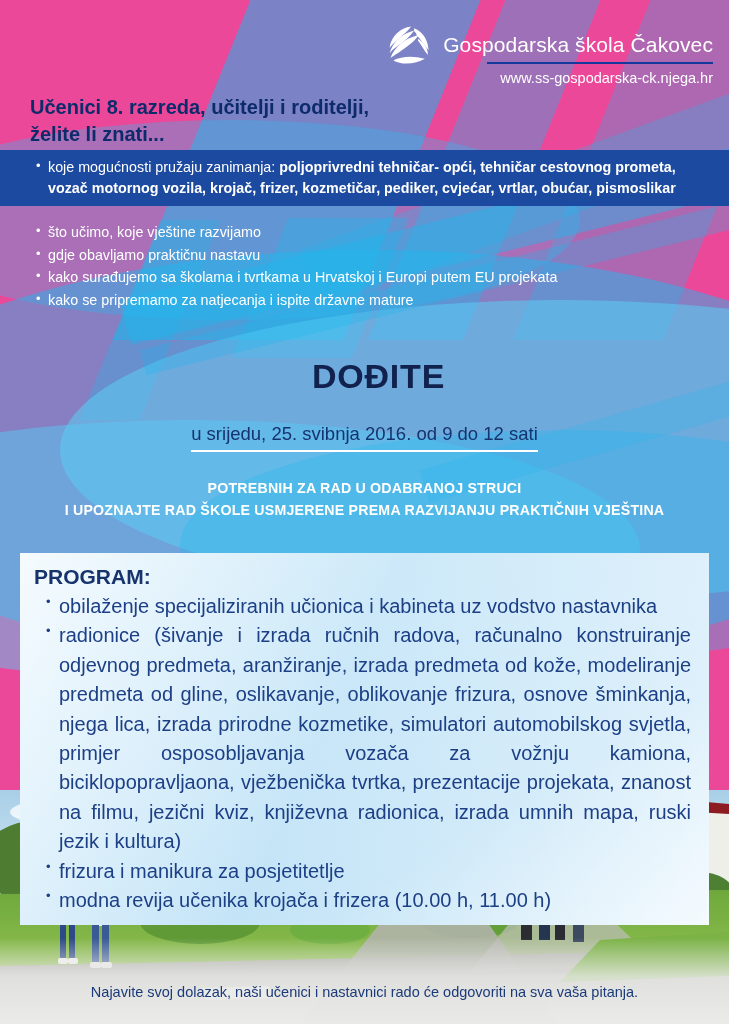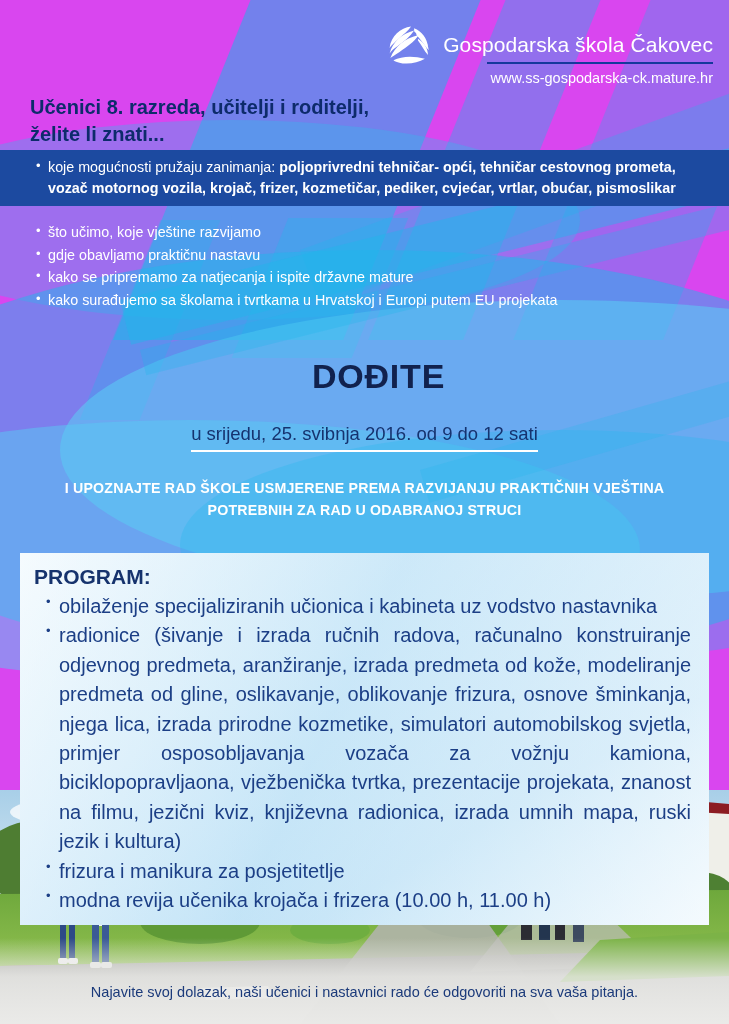--- a/index.html
+++ b/index.html
@@ -10,21 +10,21 @@
     font-family: "Liberation Sans", sans-serif;
     background: #3fc1f0;
     overflow: hidden;
   }
 
   #poster {
     position: relative;
     width: 729px;
     height: 1024px;
     overflow: hidden;
-    background: #d946ef;
+    background: #ec4899;
   }
 
   
   .bg-layer { position: absolute; inset: 0; overflow: hidden; }
   .band {
     position: absolute;
     background: #1fb3ea;
     opacity: .55;
   }
   .b1 { width: 230px; height: 430px; left: 200px; top: -90px; transform: skewX(-22deg); }
@@ -291,51 +291,51 @@
           <path d="M41 14 C51 19 56 27 57 37 C51 30 46 22 41 17 Z"></path>
           <path d="M43 22 C52 28 56 35 56 43 C51 37 47 29 43 24 Z"></path>
           <path d="M11 50 C22 44 38 44 52 48 C44 53 33 55 23 54 C17 53 13 52 11 50 Z"></path>
         </g>
       </svg>
     </span>
     <span class="logo-text">Gospodarska škola Čakovec</span>
   </div>
 
   <div class="url-wrap">
-    <span class="url-text">www.ss-gospodarska-ck.mature.hr</span>
+    <span class="url-text">www.ss-gospodarska-ck.njega.hr</span>
   </div>
 
   <div class="headline">
     <div>Učenici 8. razreda, učitelji i roditelji,</div>
     <div>želite li znati...</div>
   </div>
 
   <div class="navy-band">
     <div class="bullet-line">
       <span>koje mogućnosti pružaju zanimanja: </span><b>poljoprivredni tehničar- opći, tehničar cestovnog prometa, vozač motornog vozila, krojač, frizer, kozmetičar, pediker, cvjećar, vrtlar, obućar, pismoslikar</b>
     </div>
   </div>
 
   <ul class="light-bullets">
     <li>što učimo, koje vještine razvijamo</li>
     <li>gdje obavljamo praktičnu nastavu</li>
+    <li>kako surađujemo sa školama i tvrtkama  u Hrvatskoj i Europi putem EU projekata</li>
     <li>kako se pripremamo za natjecanja i ispite državne mature</li>
-    <li>kako surađujemo sa školama i tvrtkama  u Hrvatskoj i Europi putem EU projekata</li>
   </ul>
 
   <div class="cta">
     <div class="cta-title">DOĐITE</div>
     <div>
       <div class="cta-date-wrap">
         <div class="cta-date">u srijedu, 25. svibnja 2016. od 9 do 12 sati</div>
       </div>
     </div>
     <div class="cta-tagline">
+      <div>POTREBNIH ZA RAD U ODABRANOJ STRUCI</div>
       <div>I UPOZNAJTE RAD ŠKOLE USMJERENE PREMA RAZVIJANJU PRAKTIČNIH VJEŠTINA</div>
-      <div>POTREBNIH ZA RAD U ODABRANOJ STRUCI</div>
     </div>
   </div>
 
   <div class="program">
     <div class="program-title">PROGRAM:</div>
     <ul class="program-list">
       <li class="nojust">obilaženje specijaliziranih učionica i kabineta uz vodstvo nastavnika</li>
       <li>radionice (šivanje i izrada ručnih radova, računalno konstruiranje odjevnog predmeta, aranžiranje, izrada predmeta od kože, modeliranje predmeta od gline, oslikavanje, oblikovanje frizura, osnove šminkanja, njega lica, izrada prirodne kozmetike, simulatori automobilskog svjetla, primjer osposobljavanja vozača za vožnju kamiona, biciklopopravljaona, vježbenička tvrtka, prezentacije projekata,  znanost na filmu, jezični kviz, književna radionica, izrada umnih mapa, ruski jezik i kultura)</li>
       <li class="nojust">frizura i manikura za posjetitetlje</li>
       <li class="nojust">modna revija učenika krojača i frizera (10.00 h, 11.00 h)</li>

